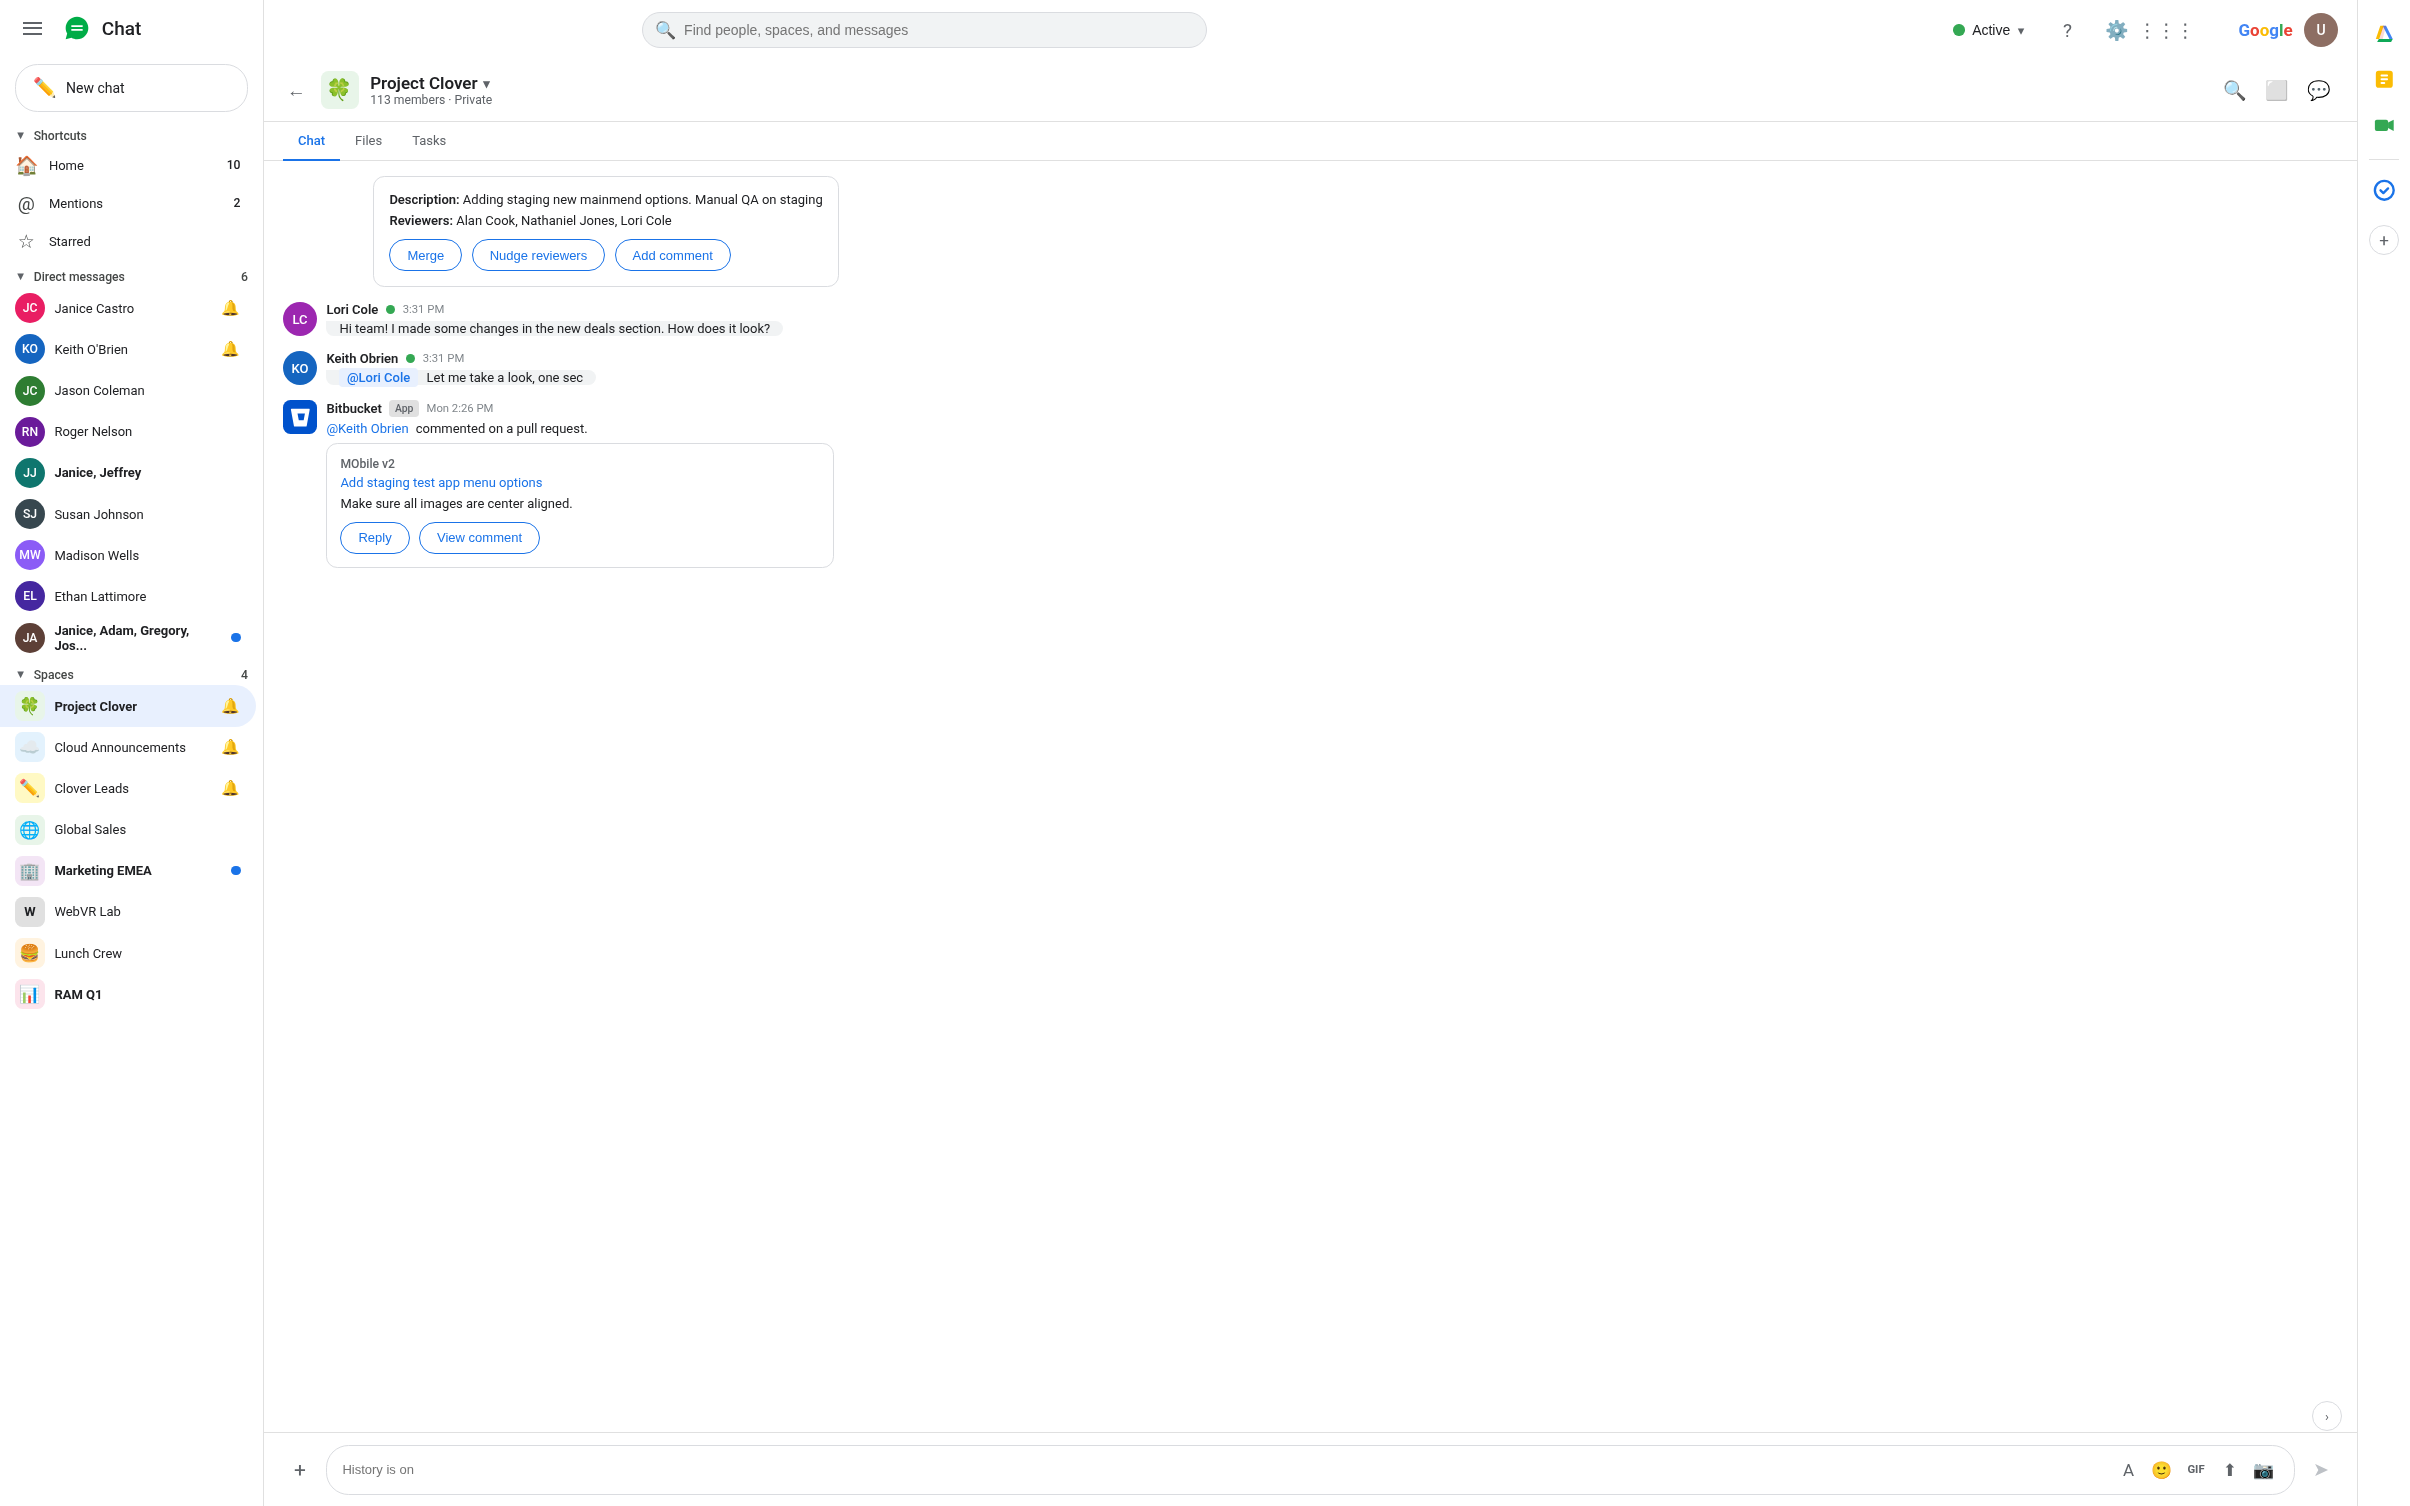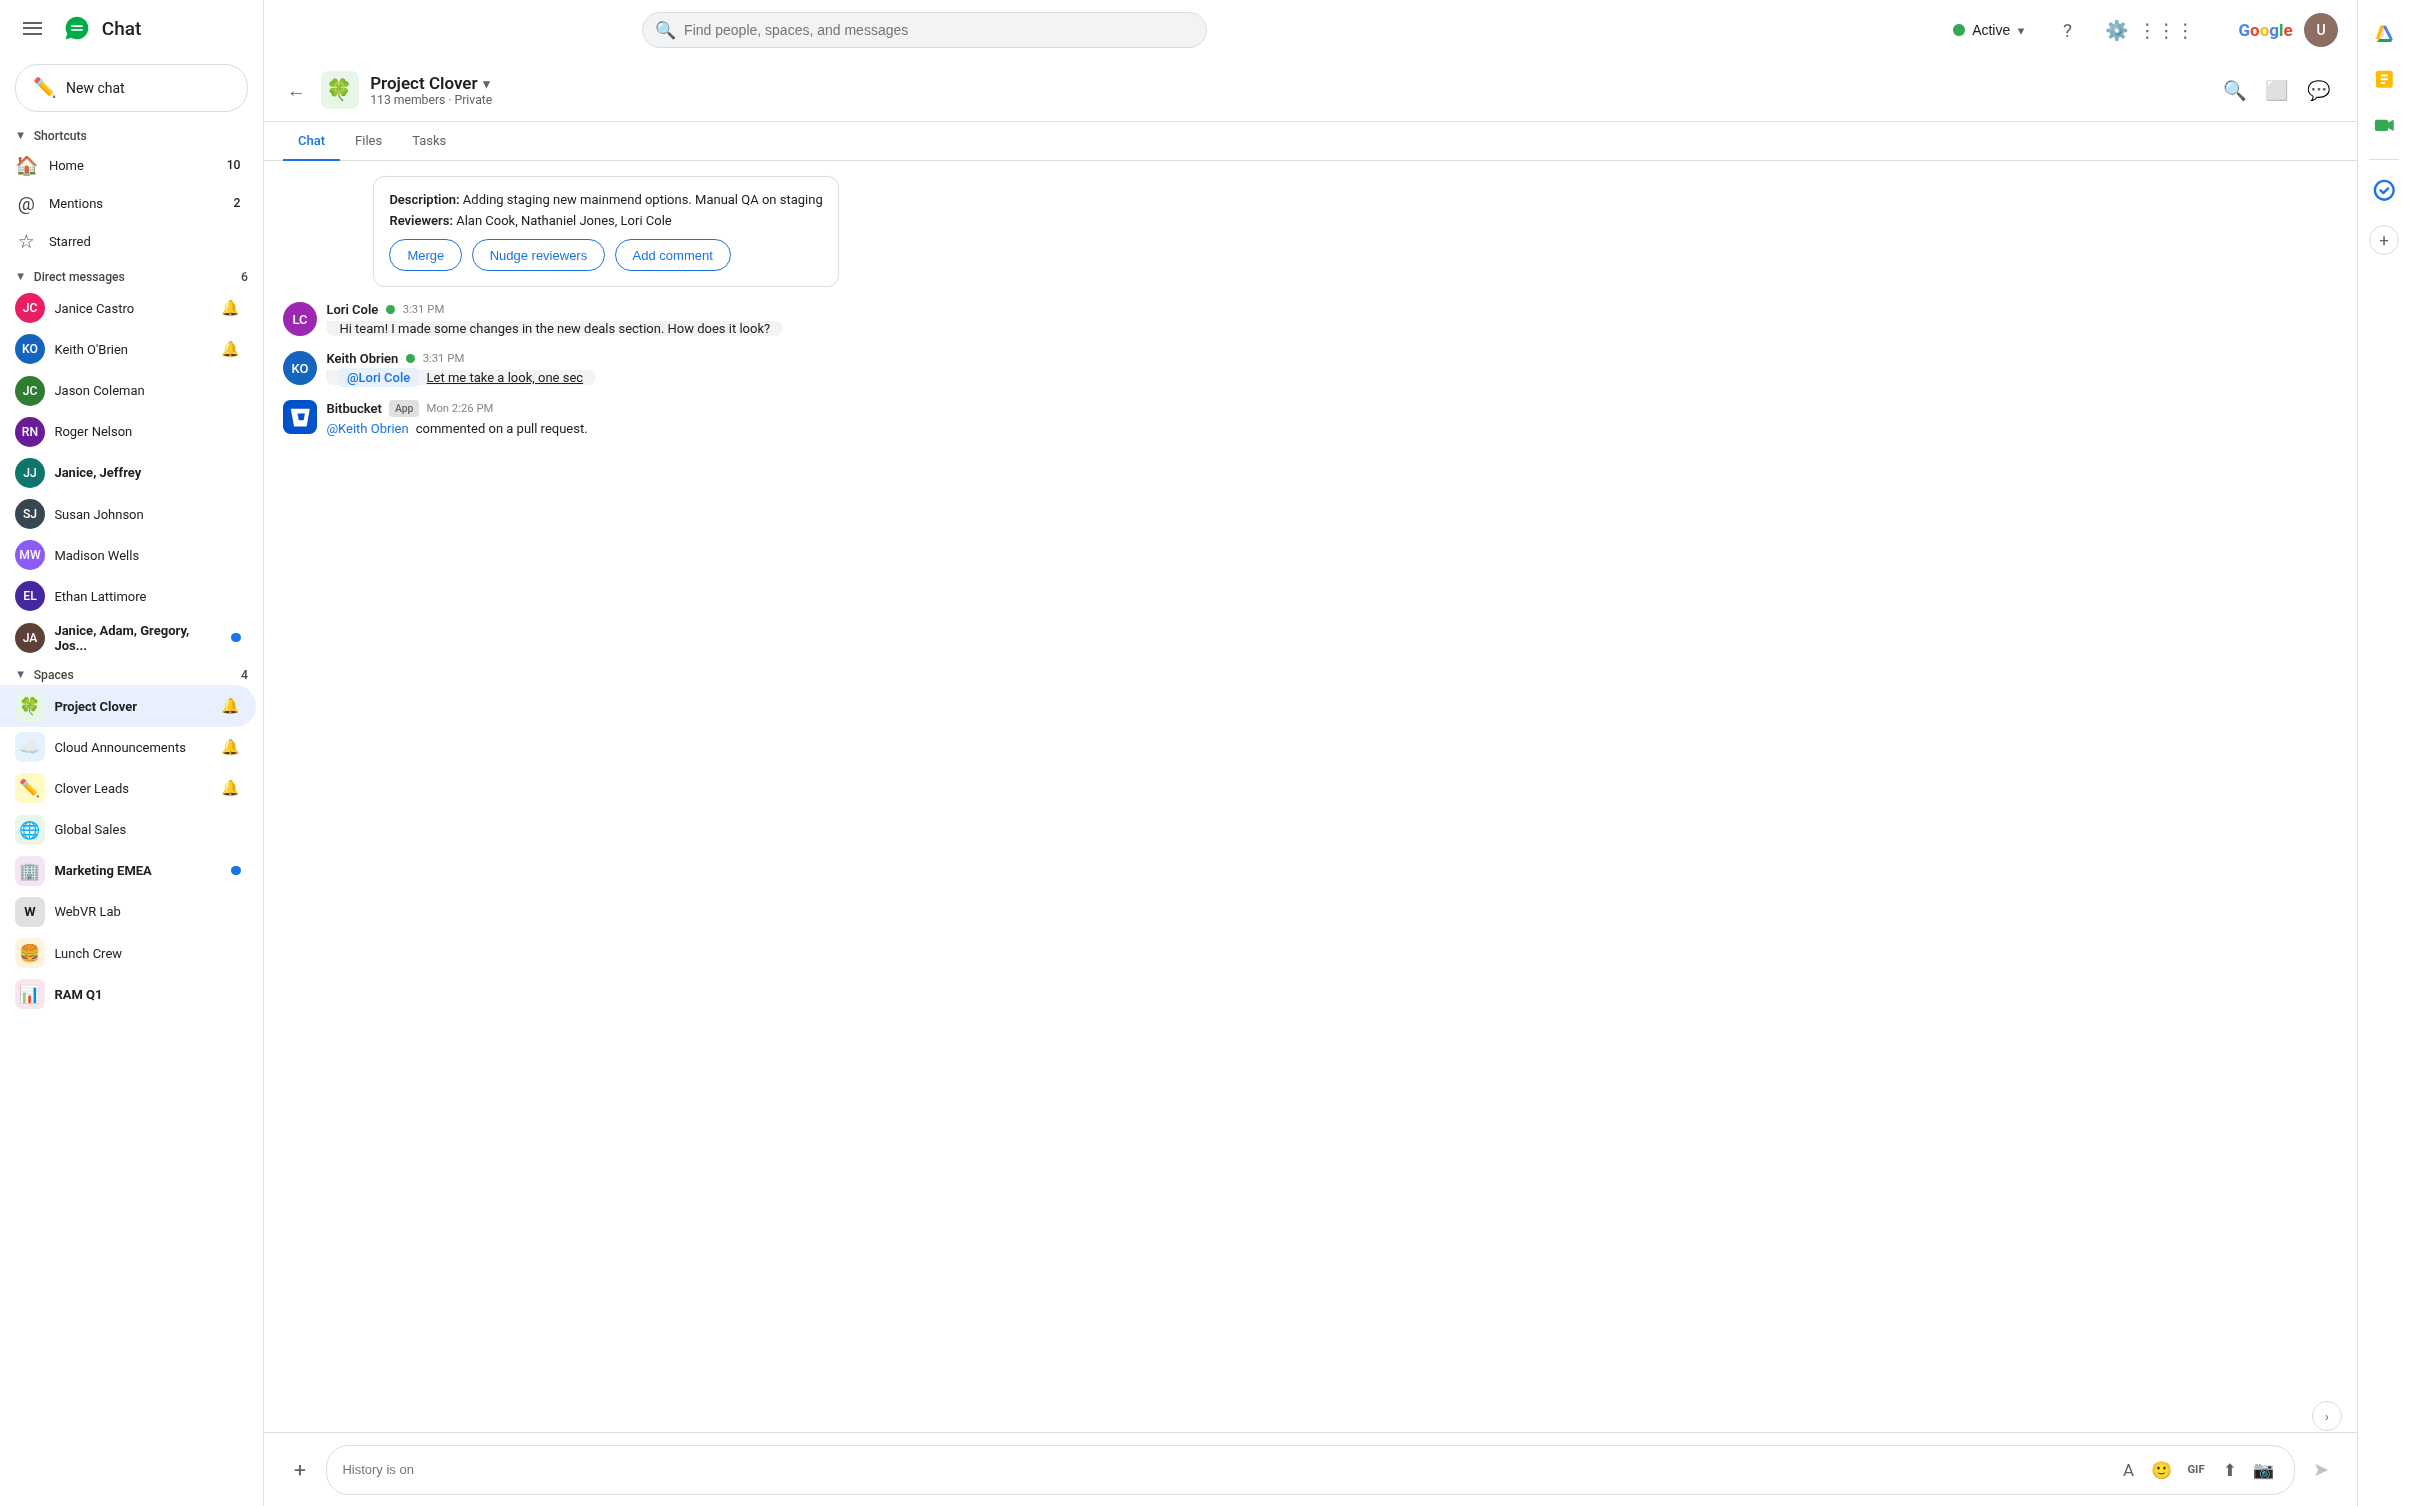--- a/index.html
+++ b/index.html
@@ -356,40 +356,49 @@
       <div class="message-row">
         <div class="msg-avatar av-keith">KO</div>
         <div class="msg-content">
           <div class="msg-header">
             <span class="msg-name">Keith Obrien</span>
             <span style="width:9.4px;height:9.4px;border-radius:50%;background:#34a853;display:inline-block;"></span>
             <span class="msg-time">3:31 PM</span>
           </div>
           <div class="msg-bubble">
             <span class="mention-tag">@Lori Cole</span>
-            <span style="margin-left:5.6px;text-decoration:underline;">Let me take a look, one sec</span>
+            <span style="margin-left:5.6px;">Let me take a look, one sec</span>
           </div>
         </div>
       </div>
 
       <div class="bitbucket-row">
         <div class="bitbucket-icon">
           <svg width="22.6" height="22.6" viewBox="0 0 24 24" fill="white">
             <path d="M2.65 3C2.29 3 2 3.29 2 3.65v.15l3.24 17.4c.07.4.42.7.83.7h12.01c.31 0 .58-.21.64-.52L22 3.8c.03-.17-.01-.34-.12-.47C21.77 3.12 21.59 3 21.38 3H2.65zm10.93 12.13H10.4l-1.37-7.17h7.9l-1.35 7.17h-2z"></path>
           </svg>
         </div>
         <div class="msg-content">
           <div class="msg-header">
             <span class="msg-name">Bitbucket</span>
             <span class="app-badge">App</span>
             <span class="msg-time">Mon 2:26 PM</span>
           </div>
           <div style="margin-bottom:7.5px;">
             <span style="color:#1a73e8; font-size:13px;">@Keith Obrien</span>
             <span style="font-size:13px; color:#202124; margin-left:3.8px;">commented on a pull request.</span>
+          </div>
+          <div class="bitbucket-card">
+            <div class="bitbucket-project">MObile v2</div>
+            <a class="bitbucket-link" href="#">Add staging test app menu options</a>
+            <div class="bitbucket-desc">Make sure all images are center aligned.</div>
+            <div class="bitbucket-actions">
+              <button class="bitbucket-btn">Reply</button>
+              <button class="bitbucket-btn">View comment</button>
+            </div>
           </div>
         </div>
       </div>
 
     </div>
 
     <div class="input-area">
       <div class="add-btn">+</div>
       <div class="message-input-wrap">
         <input class="message-input" type="text" placeholder="History is on" style="">

